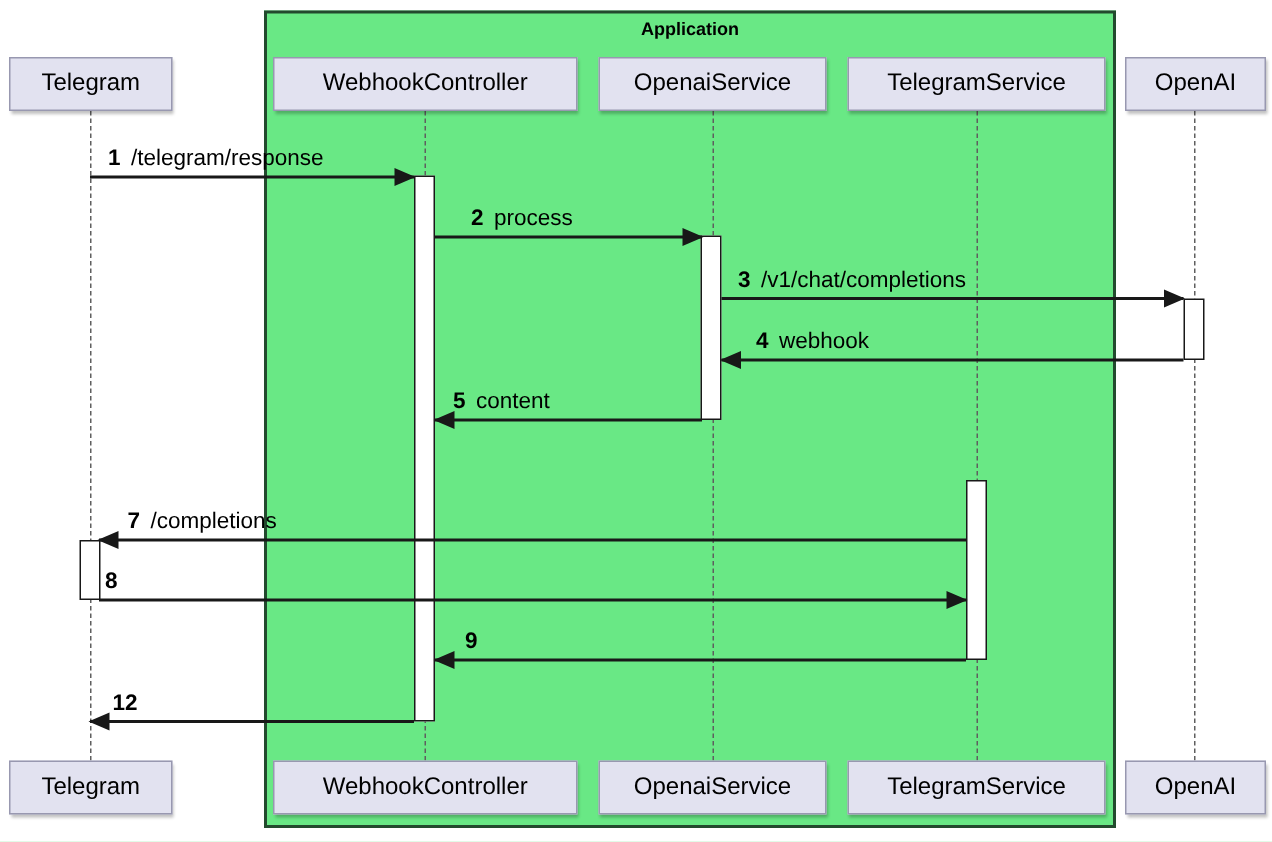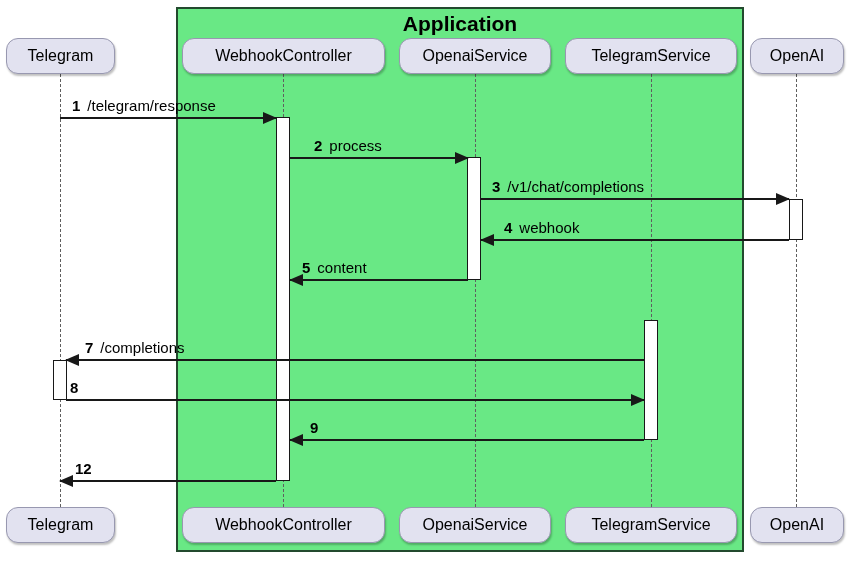--- a/index.html
+++ b/index.html
@@ -20,32 +20,32 @@
   }
   .frame{
     position:absolute;left:176px;top:7px;width:568px;height:545px;
     background:var(--frame-fill);
     border:2px solid var(--frame-border);
     box-sizing:border-box;
     z-index:0;
   }
   .frame-title{
     position:absolute;left:0;right:0;top:3px;
-    text-align:center;font-weight:bold;font-size:21px;color:#000;
+    text-align:center;font-weight:bold;font-size:12px;color:#000;
   }
   .lifeline{
     position:absolute;top:74px;height:433px;width:0;
     border-left:1px dashed var(--lifeline);
     z-index:1;
   }
   .pbox{
     position:absolute;height:36px;
     background:var(--box-fill);
     border:1.5px solid var(--box-border);
-    border-radius:12px;
+    border-radius:0;
     box-sizing:border-box;
     display:flex;align-items:center;justify-content:center;
     font-size:16px;color:#000;
     box-shadow:1px 2px 2px rgba(0,0,0,0.25);
     z-index:4;
     white-space:nowrap;
   }
   .row-top .pbox{top:38px;}
   .row-bottom .pbox{top:507px;}
   .activation{

